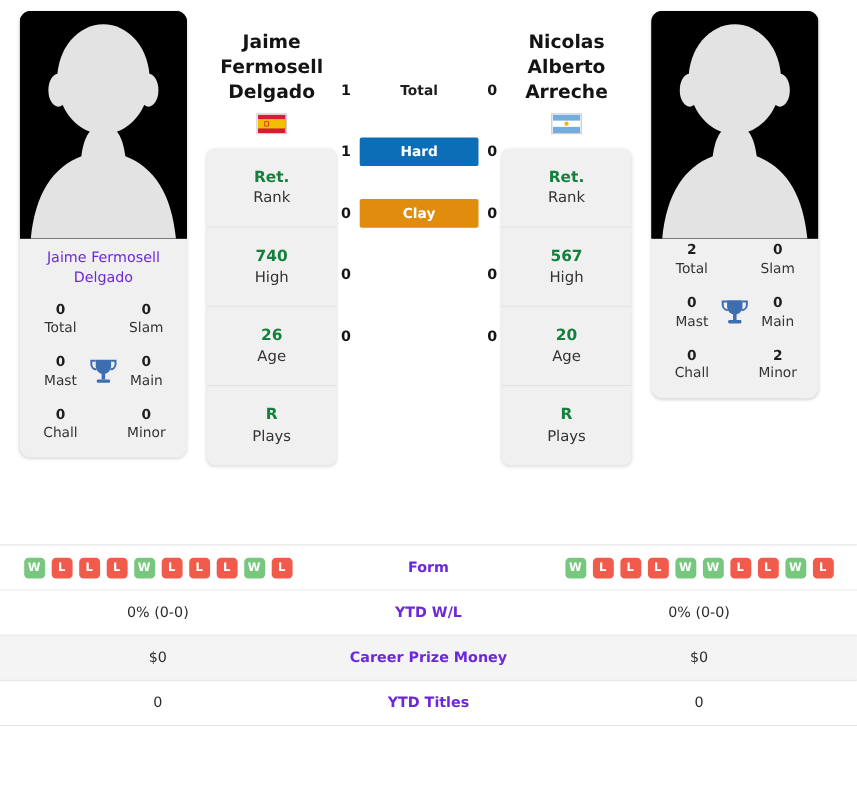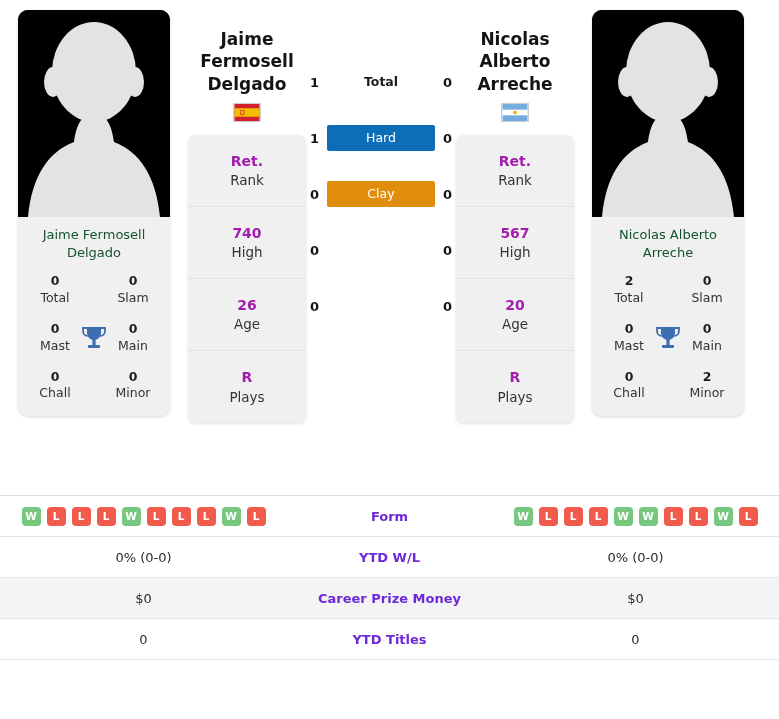--- a/index.html
+++ b/index.html
@@ -39,21 +39,21 @@
     position: relative;
     overflow: hidden;
   }
   .avatar-wrap svg { display: block; width: 100%; height: 100%; }
 
   .photo-name {
     text-align: center;
     font-size: 13px;
     line-height: 1.35;
     padding: 9px 6px 10px 6px;
-    color: #14532d;
+    color: #6d28d9;
   }
 
   .trophy-grid {
     position: relative;
     padding: 2px 0 14px 0;
   }
   .trophy-row {
     display: flex;
     justify-content: space-between;
     padding: 0 14px;
@@ -122,21 +122,21 @@
     display: flex;
     flex-direction: column;
     align-items: center;
     justify-content: center;
     border-bottom: 1px solid #e2e2e2;
   }
   .attr-cell:last-child { border-bottom: none; }
   .attr-cell .v {
     font-size: 14px;
     font-weight: bold;
-    color: #a21caf;
+    color: #15803d;
     line-height: 1.4;
   }
   .attr-cell .k {
     font-size: 13.5px;
     color: #333333;
     line-height: 1.4;
   }
 
   
   .surface-col {
@@ -162,21 +162,21 @@
     font-weight: bold;
     color: #141414;
   }
   .s-badge {
     flex: 1;
     margin: 0 4px;
     height: 26px;
     line-height: 26px;
     text-align: center;
     font-size: 12.5px;
-    font-weight: normal;
+    font-weight: bold;
     color: #ffffff;
     border-radius: 2px;
   }
   .s-badge.plain {
     background: transparent;
     color: #1d1d1d;
     font-weight: bold;
     font-size: 12.5px;
   }
 
@@ -384,21 +384,20 @@
     <div class="photo-card">
       <div class="avatar-wrap">
         <svg viewBox="0 0 152 207" preserveAspectRatio="xMidYMid slice" aria-hidden="true">
           <rect x="0" y="0" width="152" height="207" fill="#000000"></rect>
           <ellipse cx="76" cy="62" rx="42" ry="50" fill="#e3e3e3"></ellipse>
           <ellipse cx="35" cy="72" rx="9" ry="15" fill="#e3e3e3"></ellipse>
           <ellipse cx="117" cy="72" rx="9" ry="15" fill="#e3e3e3"></ellipse>
           <path d="M76 104 C62 104 58 118 56 132 C30 142 14 166 10 207 L142 207 C138 166 122 142 96 132 C94 118 90 104 76 104 Z" fill="#e3e3e3"></path>
         </svg>
       </div>
-      <div class="photo-name">Nicolas Alberto Arreche</div>
       <div class="trophy-grid">
         <div class="trophy-icon">
           <svg viewBox="0 0 30 30" aria-hidden="true">
             <path d="M8 4 h14 v6 a7 7 0 0 1 -14 0 z" fill="#3d6eb0"></path>
             <path d="M8 5 h-4 v3 a5 5 0 0 0 4.6 5" fill="none" stroke="#3d6eb0" stroke-width="1.8"></path>
             <path d="M22 5 h4 v3 a5 5 0 0 1 -4.6 5" fill="none" stroke="#3d6eb0" stroke-width="1.8"></path>
             <rect x="13.4" y="16" width="3.2" height="6" fill="#3d6eb0"></rect>
             <rect x="9" y="22" width="12" height="3" rx="1" fill="#3d6eb0"></rect>
           </svg>
         </div>

